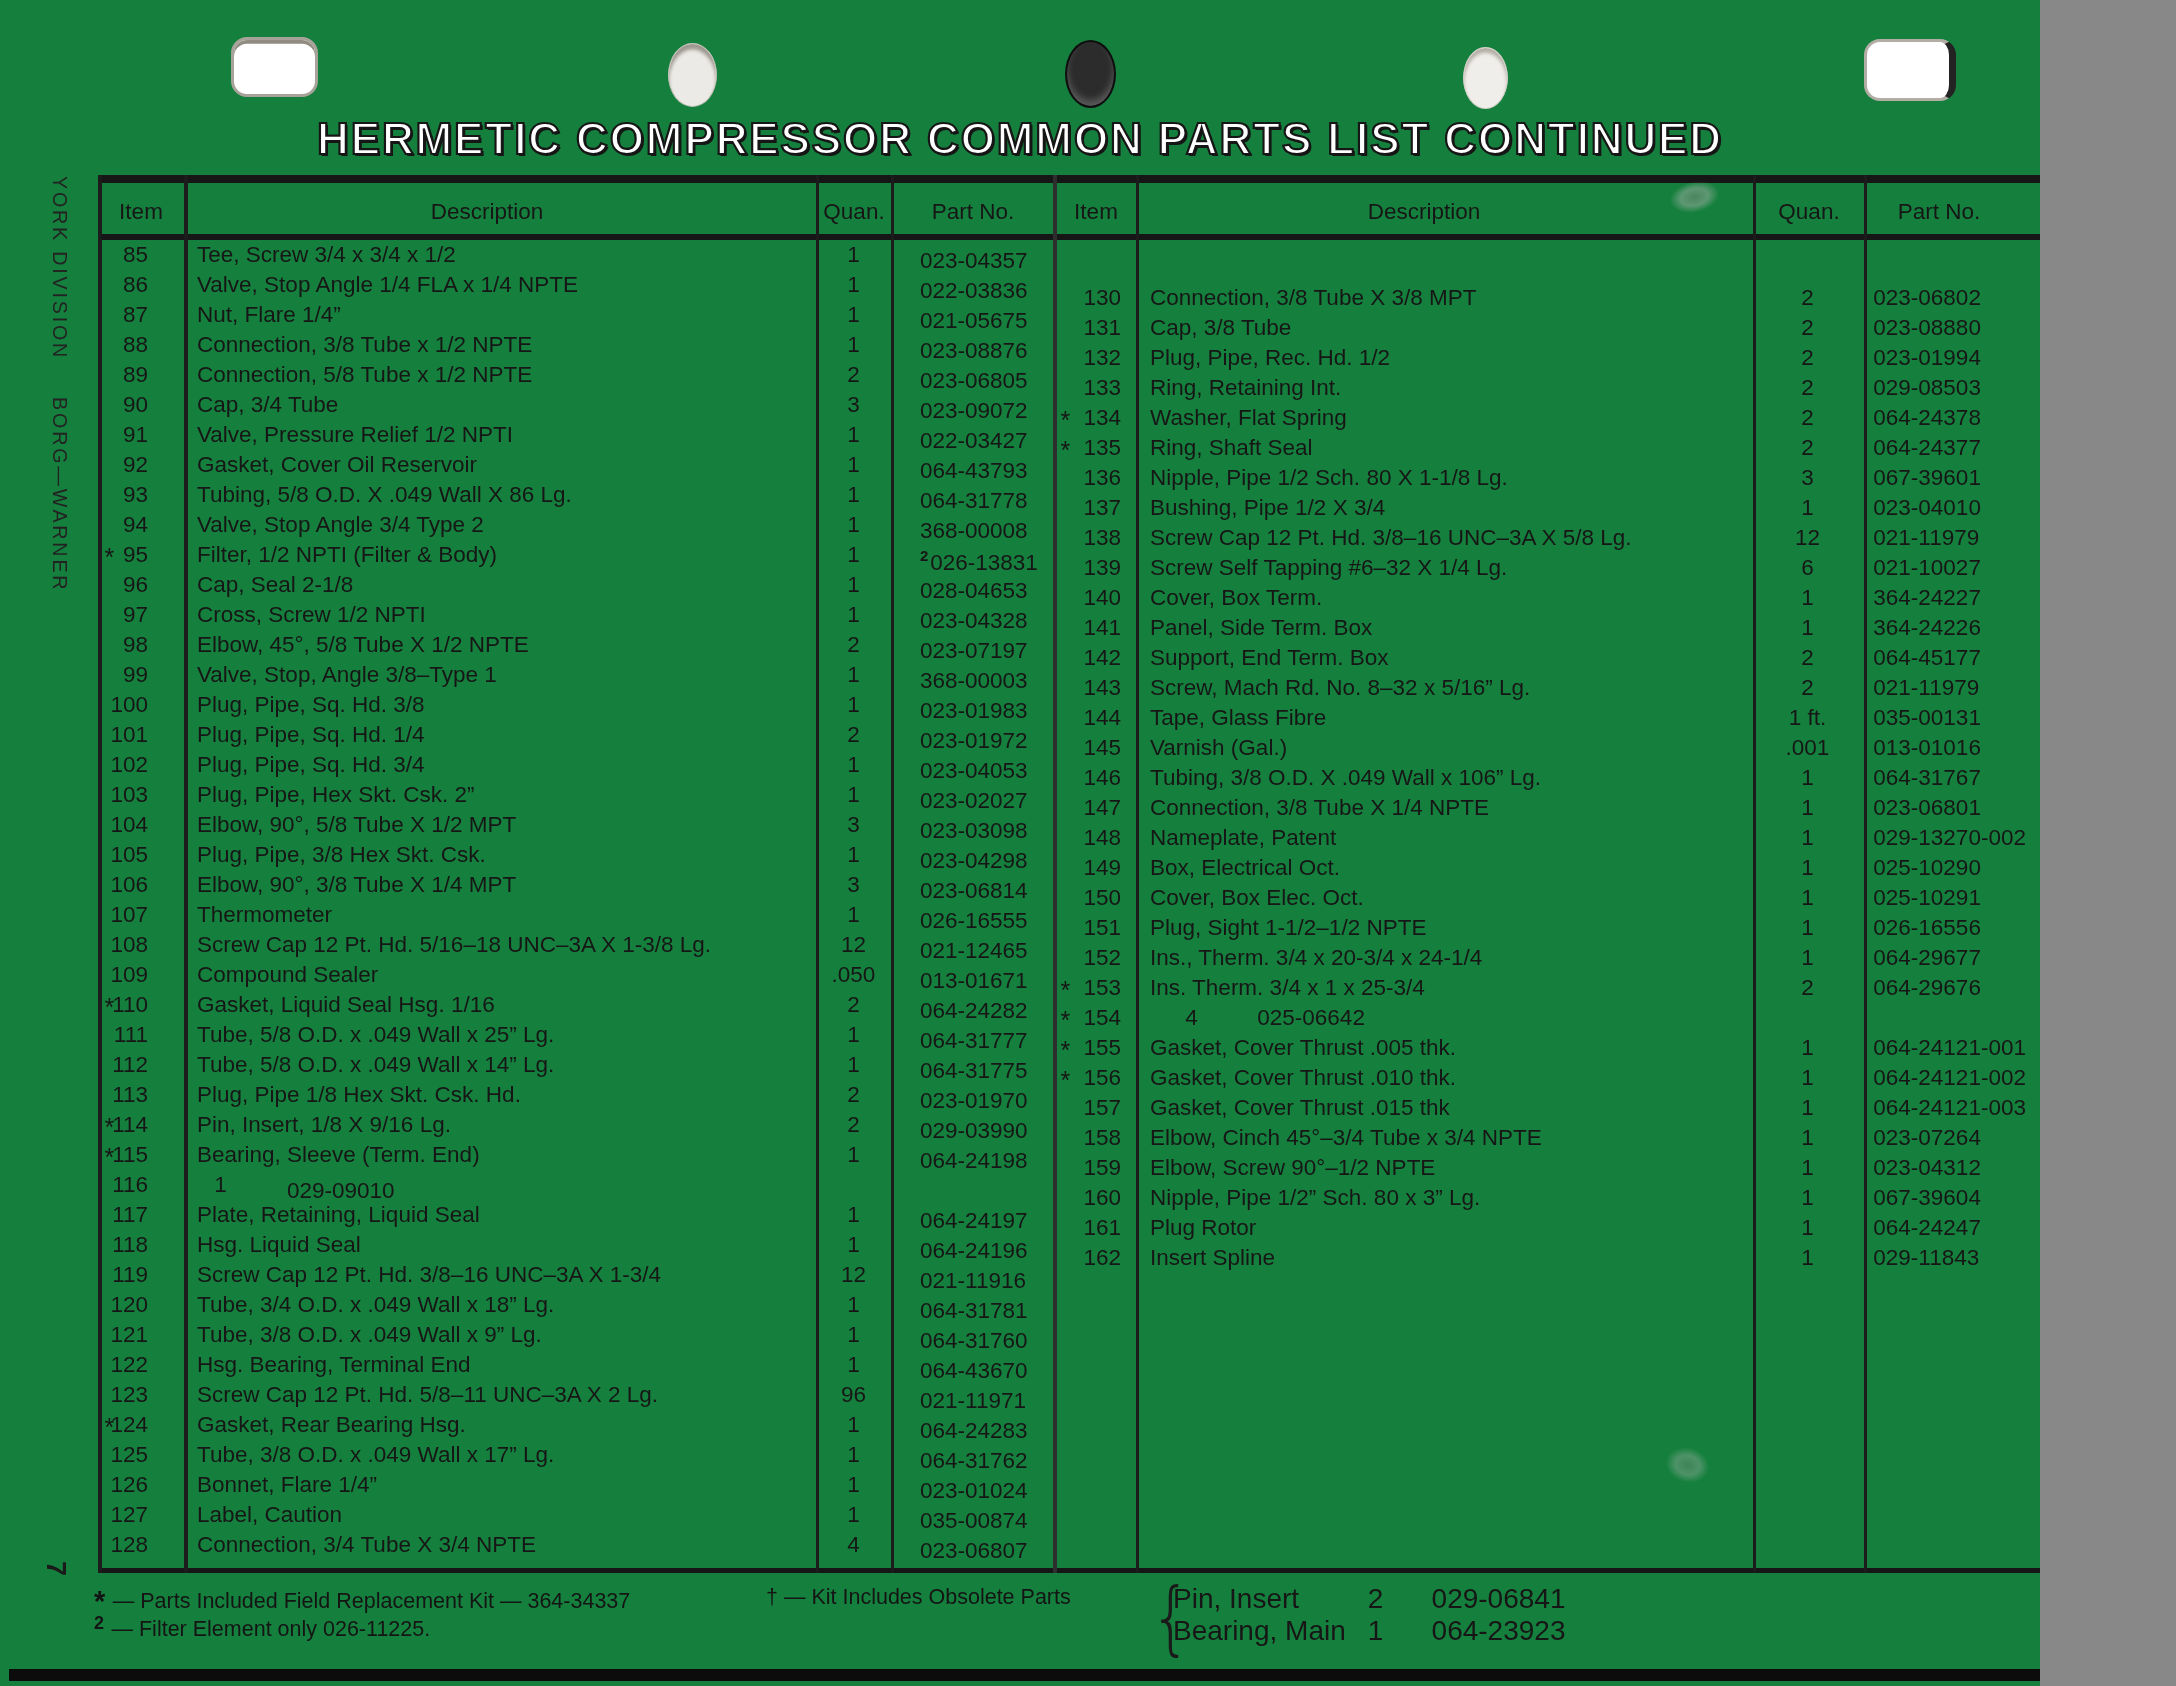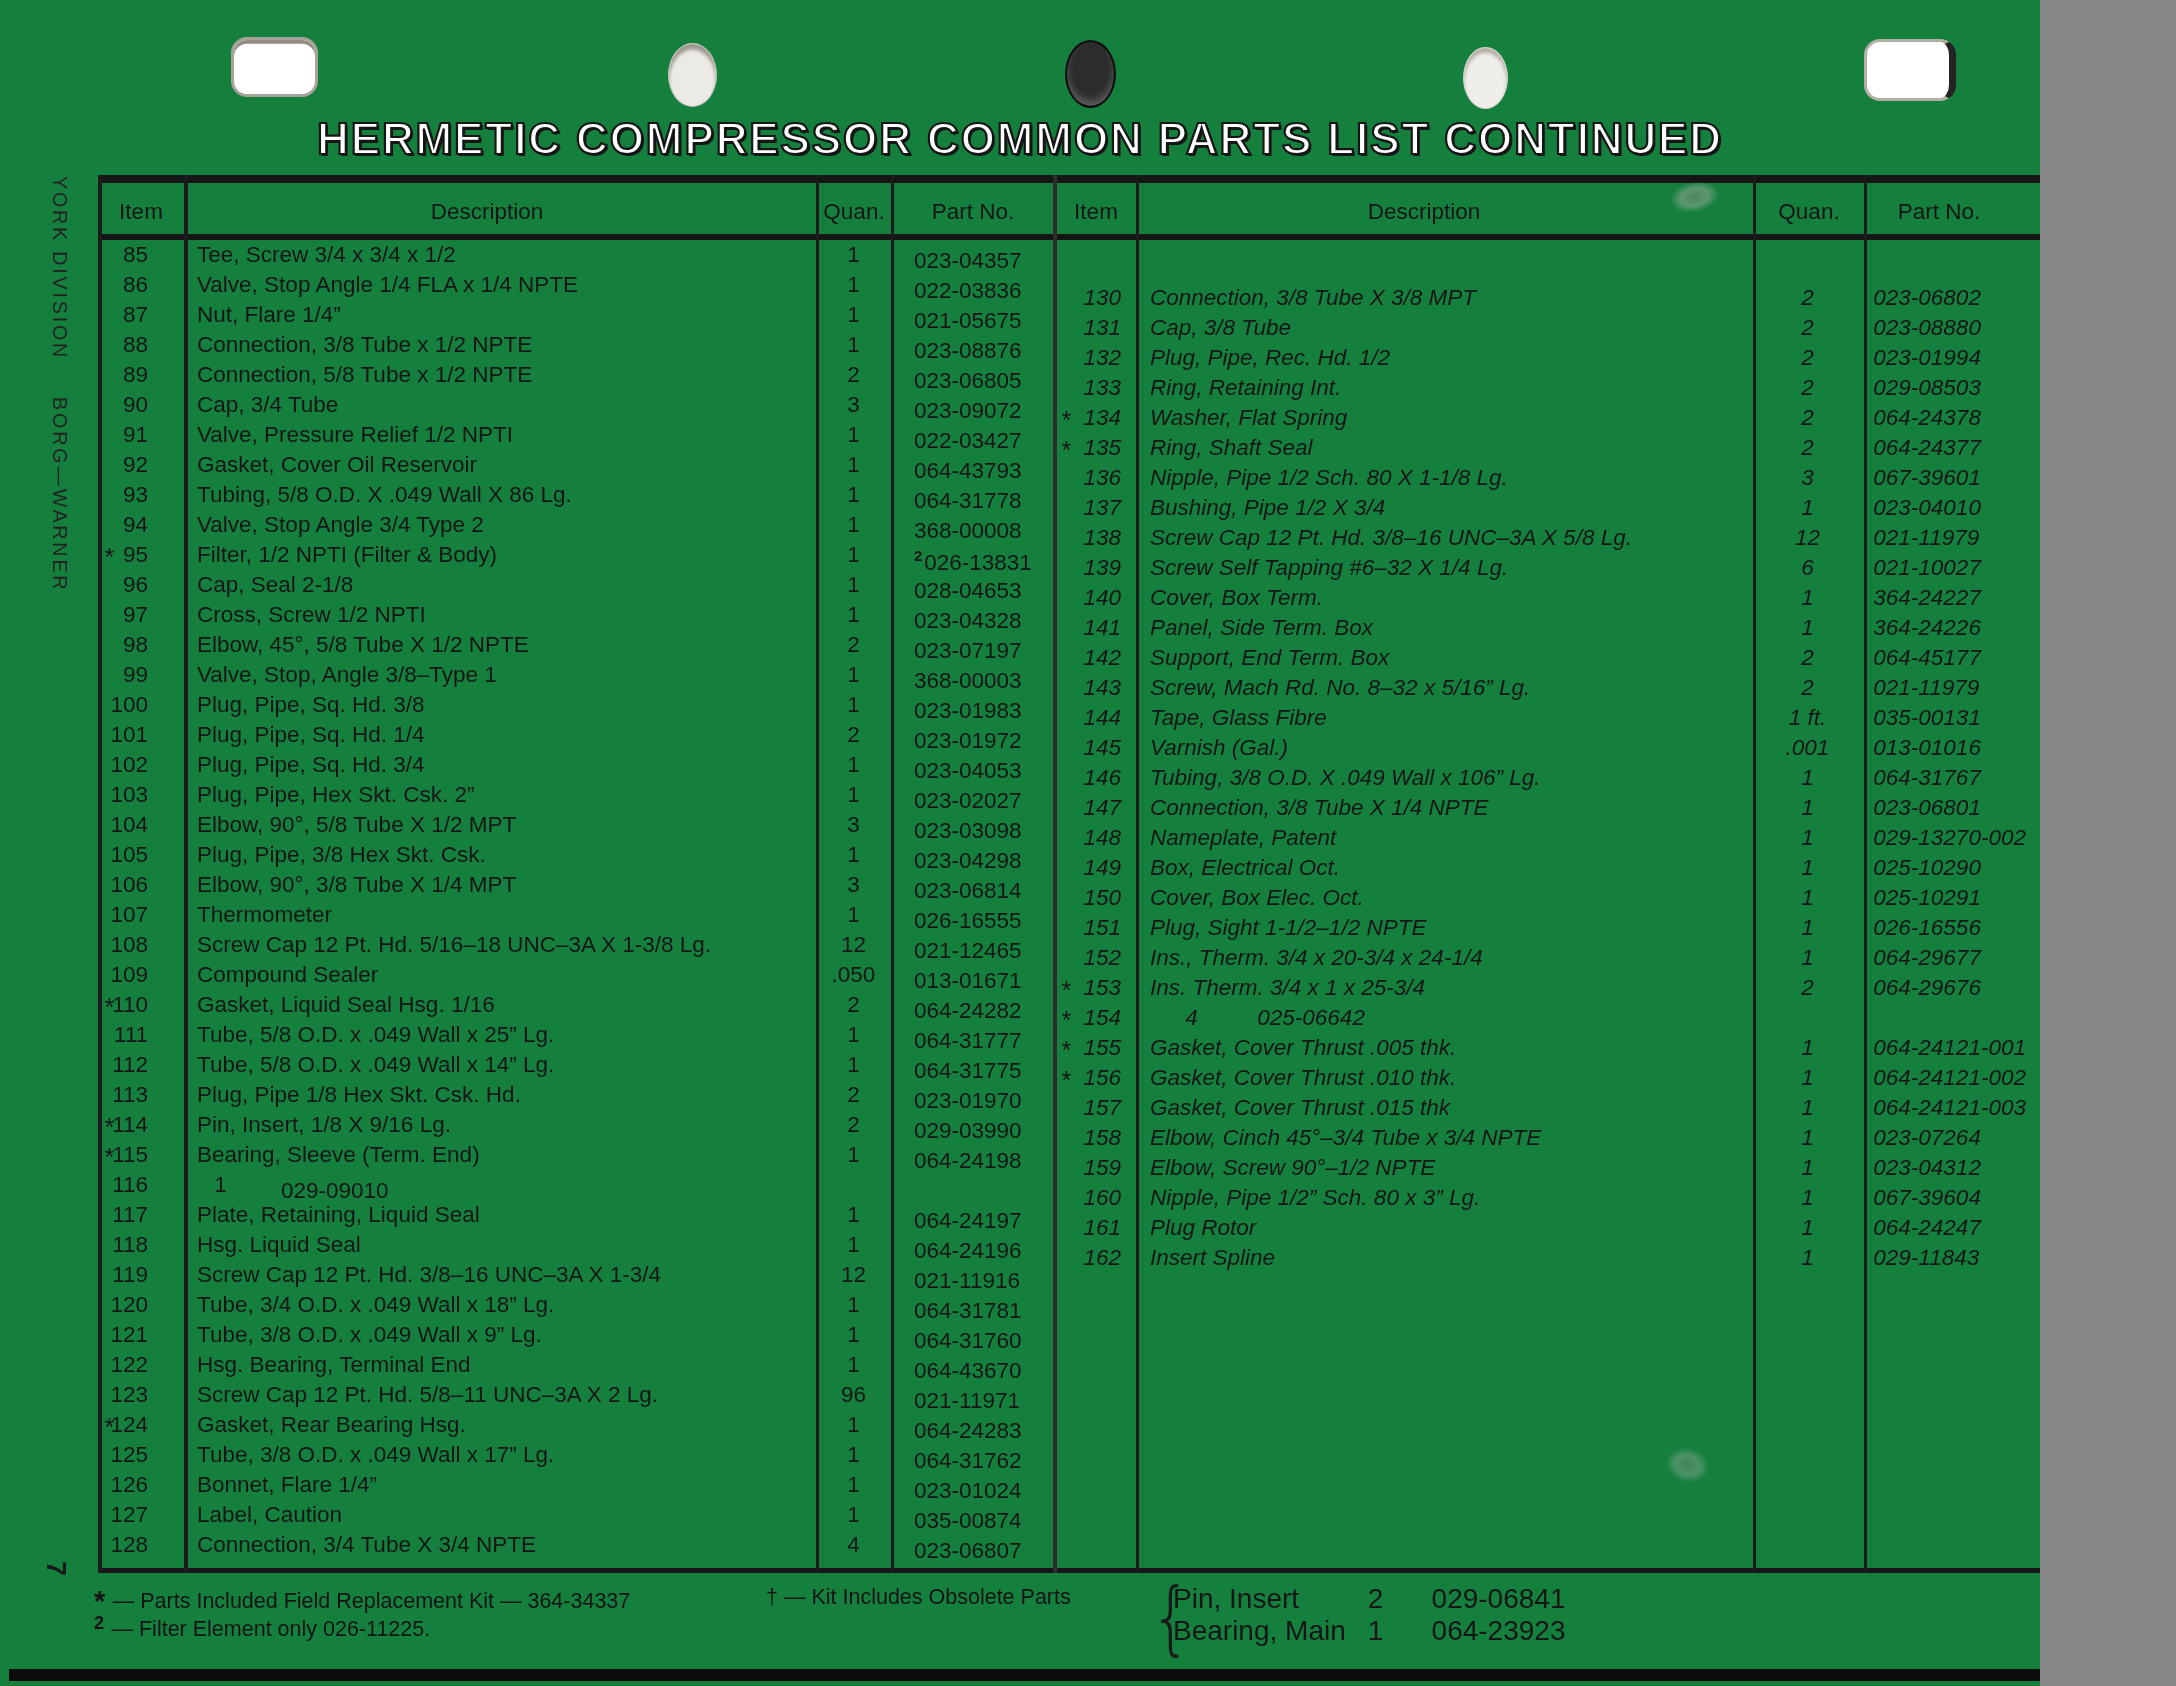--- a/index.html
+++ b/index.html
@@ -42,36 +42,36 @@
   
   .colhdr{position:absolute;top:195px;height:34px;line-height:34px;font-size:22.5px;
           transform:translateX(-50%);white-space:nowrap;}
 
   
   .tbody{position:absolute;}
   #left-body{left:98px;top:240px;width:956px;}
   #right-body{left:1054px;top:283px;width:989px;}
   .row{display:flex;align-items:center;font-size:22.5px;}
   #left-body .row{height:30px;}
-  #right-body .row{height:30px;font-style:italic;}
+  #right-body .row{height:30px;}
   .cell{white-space:nowrap;overflow:visible;}
   .item{position:relative;text-align:right;}
   #left-body .item{width:85px;padding-right:16px;box-sizing:border-box;}
   #left-body .item .num{padding-right:19px;}
   #right-body .item{width:82px;box-sizing:border-box;}
   #right-body .item .num{padding-right:15px;}
   .star{position:absolute;left:6.6px;top:0.9px;font-size:25px;}
   .desc{padding-left:14px;box-sizing:border-box;}
   #left-body .desc{width:633px;}
   #right-body .desc{width:616px;}
   .quan{text-align:center;}
   #left-body .quan{width:75px;}
   #right-body .quan{width:111px;}
   .part{box-sizing:border-box;}
-  #left-body .part{width:162px;padding-left:23px;margin-top:12px;}
+  #left-body .part{width:162px;padding-left:29px;margin-top:12px;}
   #right-body .part{width:180px;padding-left:10.3px;}
   .part sup{font-size:15px;font-weight:bold;margin-right:1.9px;}
 
   
   .fn{position:absolute;font-size:21.5px;white-space:nowrap;color:#141414;}
   .fn .sym{font-size:29px;font-weight:bold;vertical-align:-2.8px;margin-right:7.5px;}
   .fn .sym2{font-size:18px;font-weight:bold;vertical-align:6.6px;margin-right:7.5px;}
   .fn1{left:94px;top:1585px;}
   .fnd{left:766px;top:1585px;}
   .fn2{left:94px;top:1613px;}

